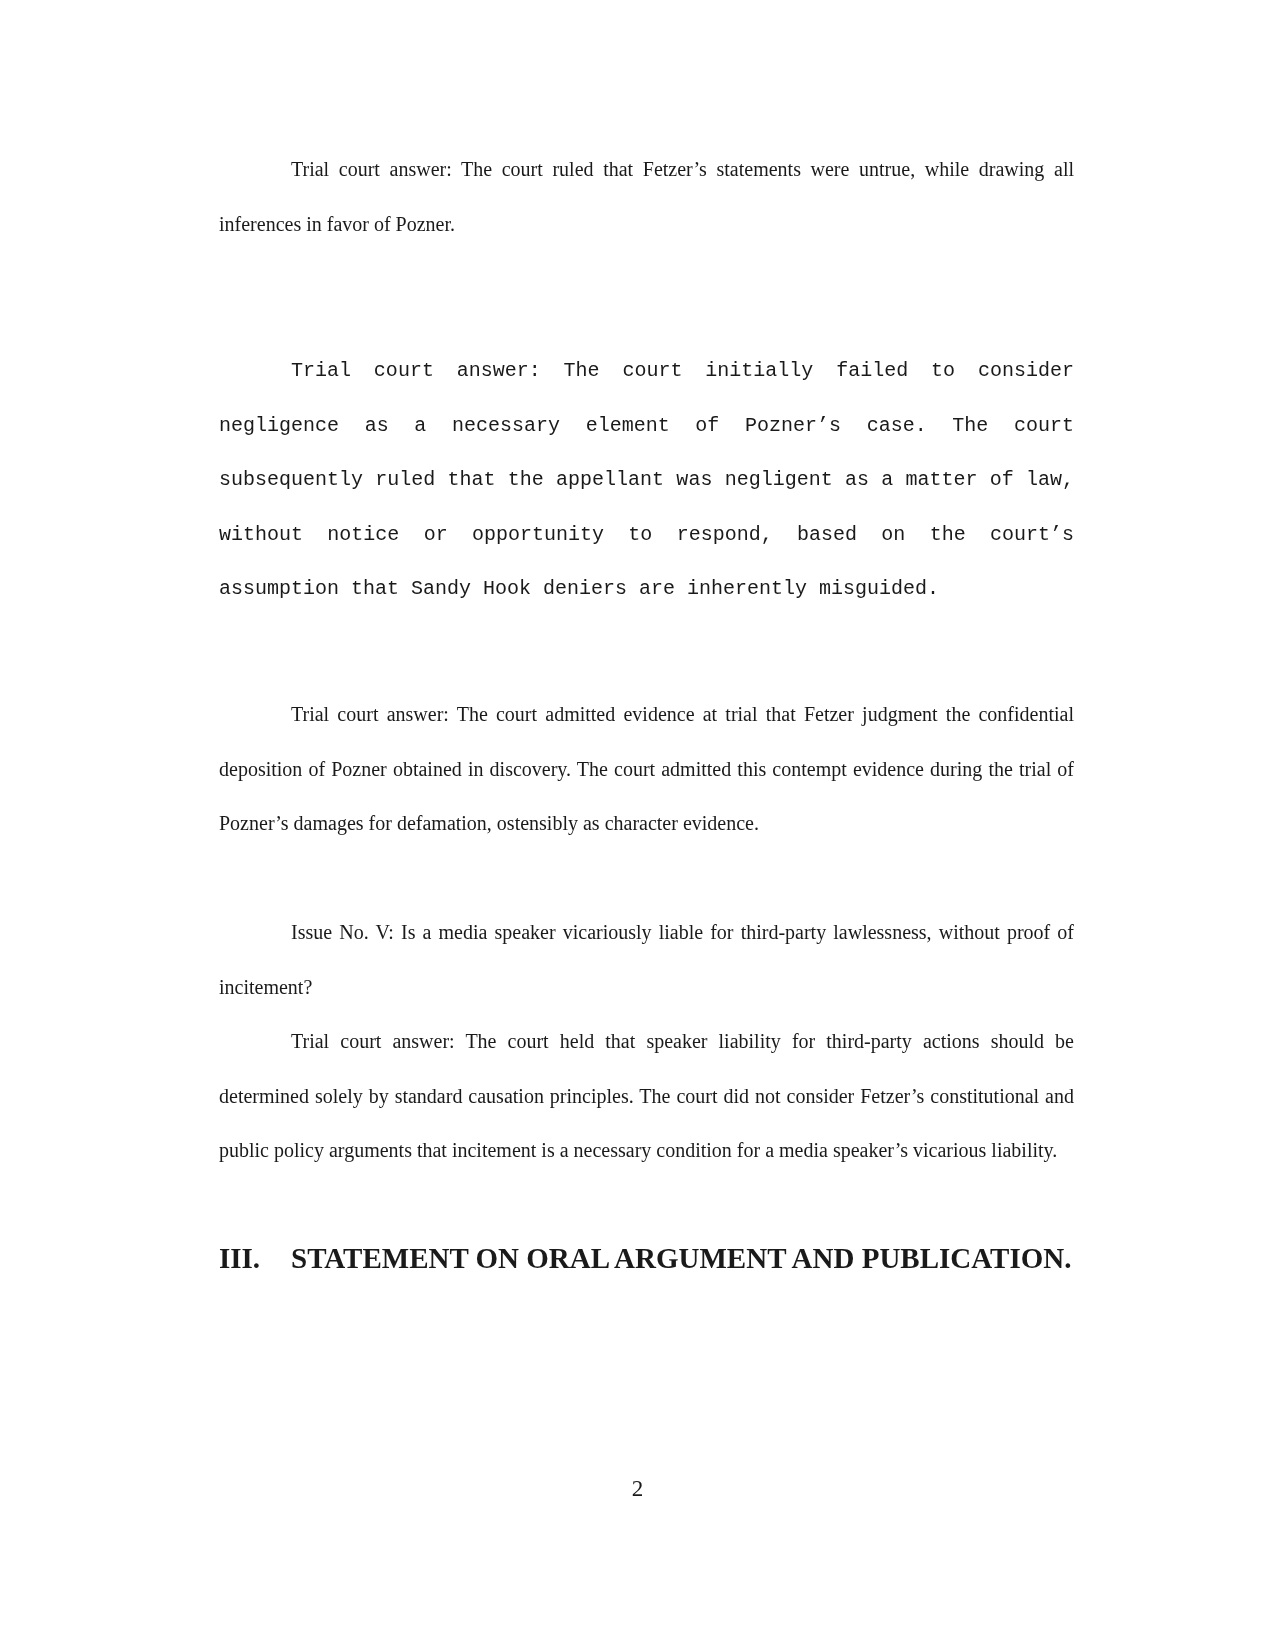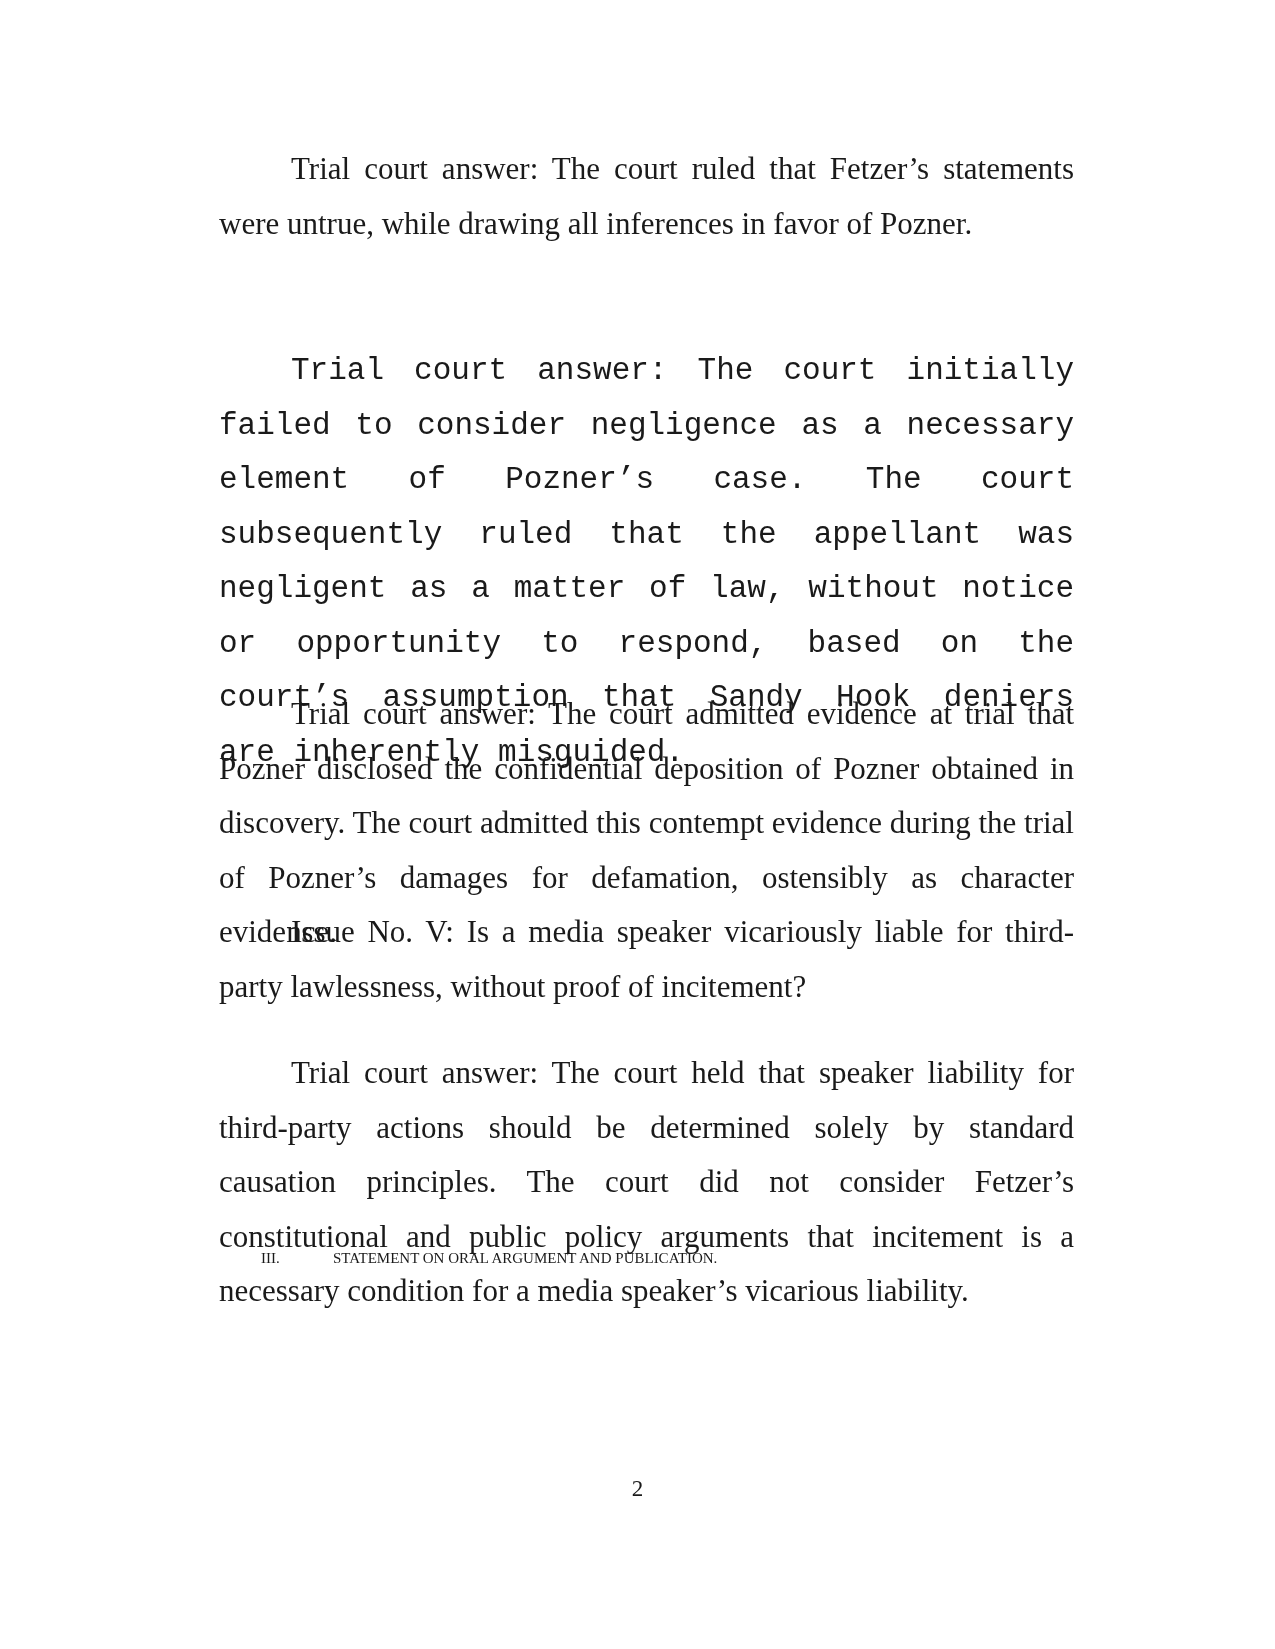--- a/index.html
+++ b/index.html
@@ -1,39 +1,38 @@
 <!DOCTYPE html>
 <html><head>
   <meta charset="utf-8">
   <style>
     html, body { margin: 0; padding: 0; background: #ffffff; }
     body {
       width: 1275px; height: 1649px; position: relative; overflow: hidden;
       font-family: "Liberation Serif", serif; color: #1a1a1a;
     }
     .page { position: absolute; left: 0; top: 0; width: 1275px; height: 1649px; }
-    .para { position: absolute; left: 219px; width: 855px; font-size: 31px; line-height: 54.5px; text-align: justify; }
+    .para { position: absolute; left: 219px; width: 855px; font-size: 20px; line-height: 54.5px; text-align: justify; }
     .indent { text-indent: 72px; }
     .heading {
-      position: absolute; left: 219px; width: 855px; font-size: 15px; font-weight: normal;
+      position: absolute; left: 219px; width: 855px; font-size: 29px; font-weight: bold;
       line-height: 54px;
-      margin-left: 42px;
     }
     .heading .num { display: inline-block; width: 72px; }
     .pagenum { position: absolute; left: 0; width: 1275px; text-align: center; font-size: 23px; }
   </style>
 </head>
 <body>
 
 <div class="page">
   <div class="para indent" style="top:142px;">Trial court answer:  The court ruled that Fetzer’s statements were untrue, while drawing all inferences in favor of Pozner.</div>
   <div class="para indent" style="top:344px;font-family:Liberation Mono, monospace;">Trial court answer:  The court initially failed to consider negligence as a necessary element of Pozner’s case.  The court subsequently ruled that the appellant was negligent as a matter of law, without notice or opportunity to respond, based on the court’s assumption that Sandy Hook deniers are inherently misguided.</div>
-  <div class="para indent" style="top:687px;">Trial court answer:  The court admitted evidence at trial that Pozner disclosed the confidential deposition of Pozner obtained in discovery. The court admitted this contempt evidence during the trial of Pozner’s damages for defamation, ostensibly as character evidence.</div>
+  <div class="para indent" style="top:687px;">Trial court answer:  The court admitted evidence at trial that Fetzer judgment the confidential deposition of Pozner obtained in discovery. The court admitted this contempt evidence during the trial of Pozner’s damages for defamation, ostensibly as character evidence.</div>
   <div class="para indent" style="top:905px;">Issue No. V:   Is a media speaker vicariously liable for third-party lawlessness, without proof of incitement?</div>
-  <div class="para indent" style="top:1046px;">Trial court answer:  The court held that speaker liability for third-party actions should be determined solely by standard causation principles.  The court did not consider Fetzer’s constitutional and public policy arguments that incitement is a necessary condition for a media speaker’s vicarious liability.</div>
+  <div class="para indent" style="top:1014px;">Trial court answer:  The court held that speaker liability for third-party actions should be determined solely by standard causation principles.  The court did not consider Fetzer’s constitutional and public policy arguments that incitement is a necessary condition for a media speaker’s vicarious liability.</div>
 
   <div class="heading" style="top:1231px;">
     <span class="num">III.</span><span>STATEMENT ON ORAL ARGUMENT AND PUBLICATION.</span>
   </div>
 
 
   <div class="pagenum" style="top:1476px;">2</div>
 </div>
 
 </body></html>

